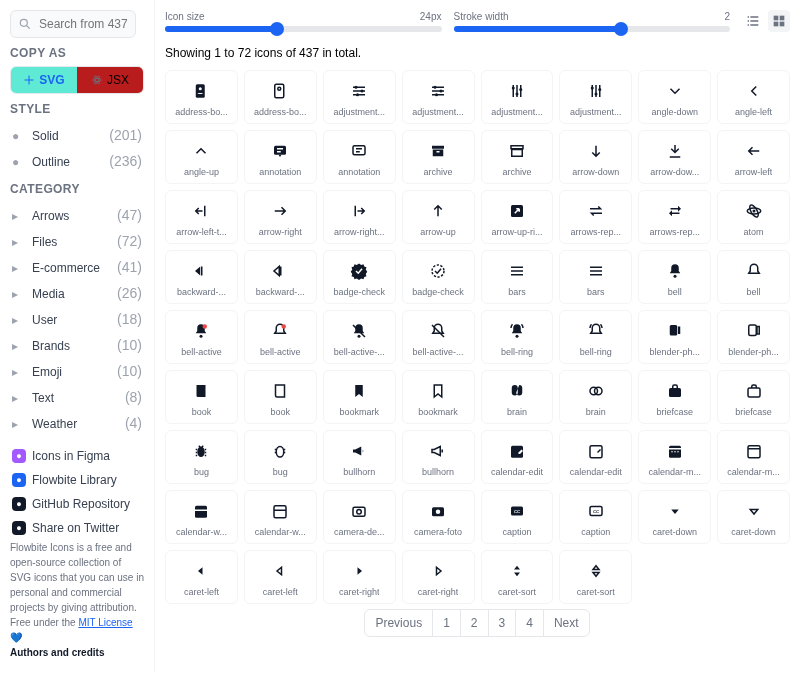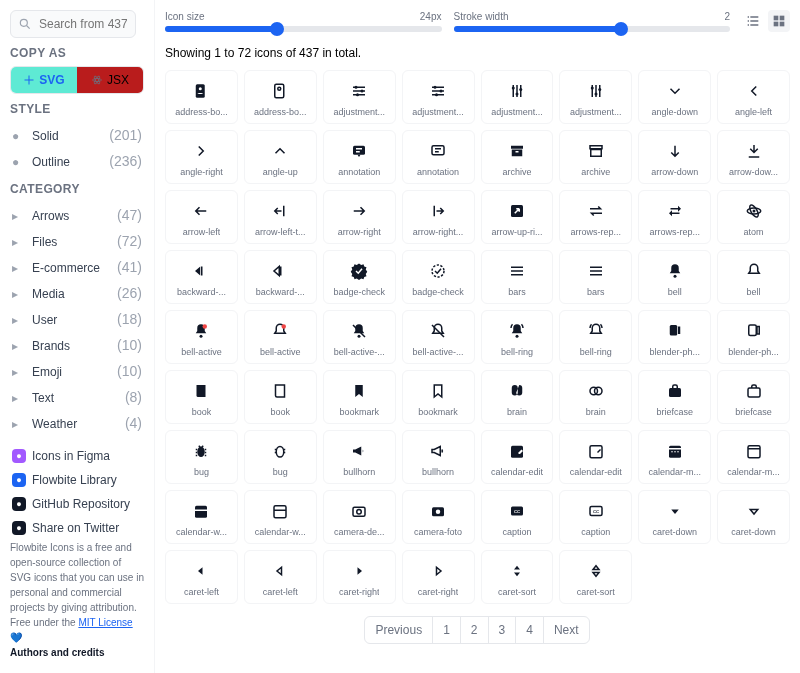--- a/index.html
+++ b/index.html
@@ -32,21 +32,21 @@
 .link-item { display:flex; align-items:center; gap:6px; padding:5px 2px; font-size:12px; color:#374151; cursor:pointer; }
 .link-item .dot { width:14px; height:14px; border-radius:4px; display:inline-flex; align-items:center; justify-content:center; font-size:9px; color:#fff; }
 .desc { font-size:10px; color:#6b7280; line-height:1.5; }
 .desc a { color:#1c64f2; text-decoration:underline; }
 .content { flex:1; overflow-y:auto; padding: 0 10px 10px 10px; }
 .status { font-size:12px; color:#000000; margin:4px 0 10px; }
 .grid { display:grid; grid-template-columns: repeat(8, 1fr); gap:6px; }
 .card { border:1px solid #f3f4f6; border-radius:6px; padding:10px 4px 6px; display:flex; flex-direction:column; align-items:center; gap:6px; cursor:pointer; }
 .card .glyph { height:20px; display:flex; align-items:center; justify-content:center; color:#111827; }
 .card .lbl { font-size:9px; color:#6b7280; white-space:nowrap; overflow:hidden; text-overflow:ellipsis; max-width:100%; }
-.pager { display:flex; justify-content:center; gap:0; margin-top:12px; }
+.pager { display:flex; justify-content:center; gap:0; margin-top:5px; }
 .pager button { border:1px solid #e5e7eb; background:#fff; padding:6px 10px; font-size:12px; color:#6b7280; cursor:pointer; margin-left:-1px; }
 .pager button:first-child { border-radius:6px 0 0 6px; } .pager button:last-child { border-radius:0 6px 6px 0; }
 svg { display:block; }
 </style>
 </head>
 <body>
 
 <svg width="0" height="0" style="position:absolute">
 <defs>
 <g id="i-addr-s">
@@ -502,28 +502,20 @@
             <div class="glyph">
               <svg width="18" height="18" viewBox="0 0 24 24">
                 <use href="#i-ang-l"></use>
               </svg>
             </div>
             <div class="lbl">angle-left</div>
           </div>
           <div class="card">
             <div class="glyph">
               <svg width="18" height="18" viewBox="0 0 24 24">
-                <use href="#i-ang-r"></use>
-              </svg>
-            </div>
-            <div class="lbl">angle-right</div>
-          </div>
-          <div class="card">
-            <div class="glyph">
-              <svg width="18" height="18" viewBox="0 0 24 24">
                 <use href="#i-ang-u"></use>
               </svg>
             </div>
             <div class="lbl">angle-up</div>
           </div>
           <div class="card">
             <div class="glyph">
               <svg width="18" height="18" viewBox="0 0 24 24">
                 <use href="#i-annot-s"></use>
               </svg>
@@ -594,20 +586,28 @@
             </div>
             <div class="lbl">arrow-right</div>
           </div>
           <div class="card">
             <div class="glyph">
               <svg width="18" height="18" viewBox="0 0 24 24">
                 <use href="#i-arr-rb"></use>
               </svg>
             </div>
             <div class="lbl">arrow-right...</div>
+          </div>
+          <div class="card">
+            <div class="glyph">
+              <svg width="18" height="18" viewBox="0 0 24 24">
+                <use href="#i-arr-u"></use>
+              </svg>
+            </div>
+            <div class="lbl">arrow-up</div>
           </div>
           <div class="card">
             <div class="glyph">
               <svg width="18" height="18" viewBox="0 0 24 24">
                 <use href="#i-arr-ur"></use>
               </svg>
             </div>
             <div class="lbl">arrow-up-ri...</div>
           </div>
           <div class="card">

